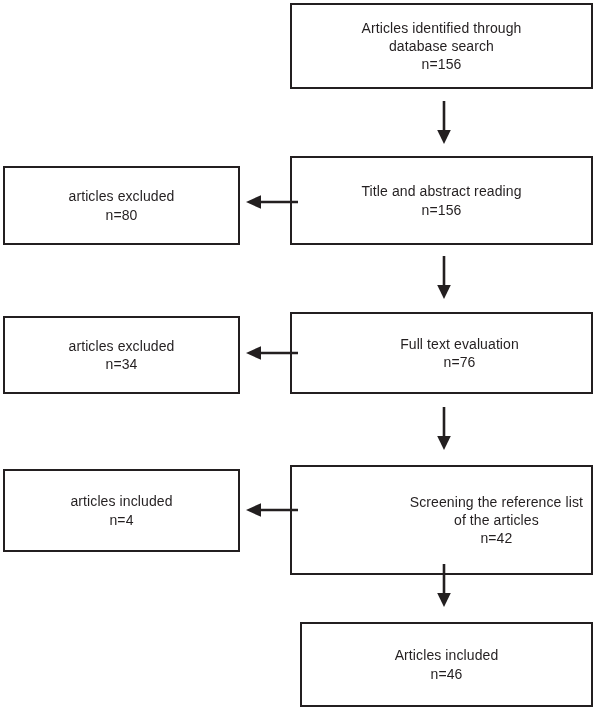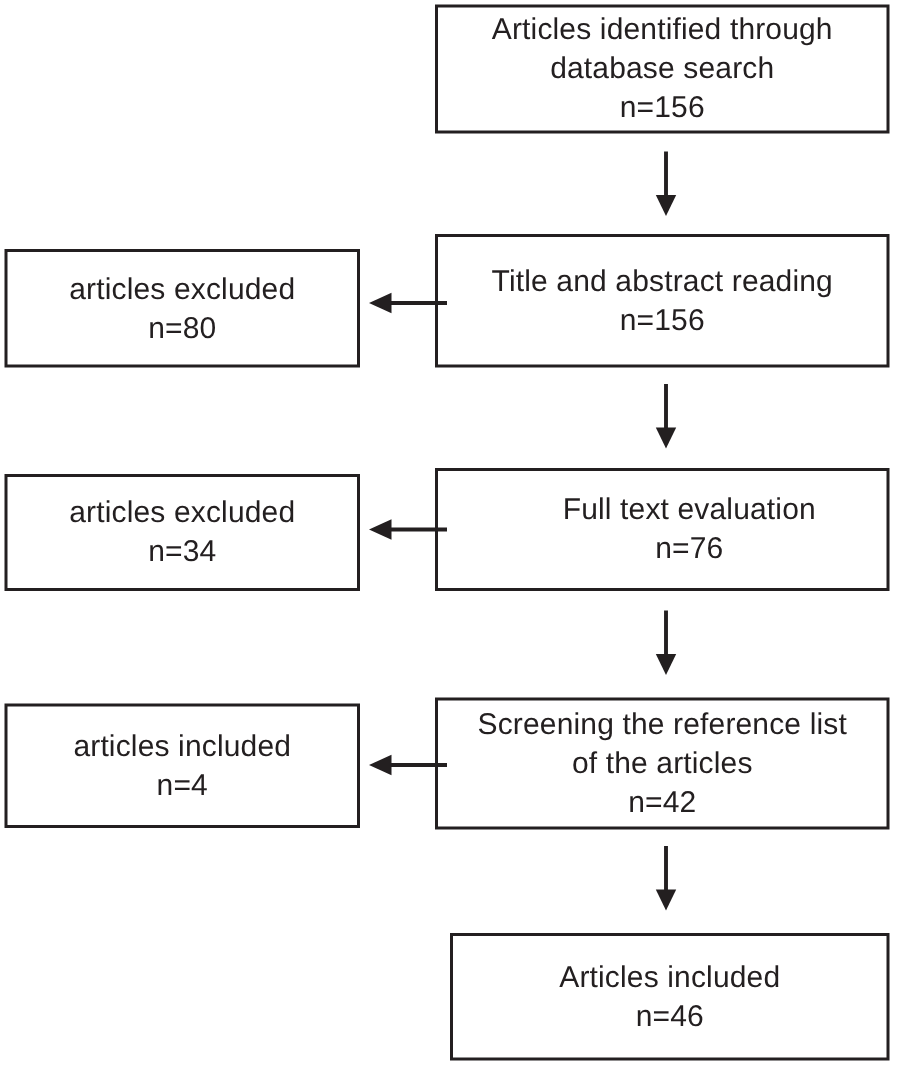--- a/index.html
+++ b/index.html
@@ -25,32 +25,32 @@
     position: absolute;
     box-sizing: border-box;
     background: #ffffff;
     border: 2.5px solid #231f20;
     display: flex;
     align-items: center;
     justify-content: center;
     text-align: center;
   }
   .box-text {
-    font-size: 20px;
+    font-size: 14px;
     line-height: 1.30;
     color: #231f20;
     letter-spacing: 0.1px;
     white-space: pre-line;
     padding: 0 8px;
   }
   
   #box-identified  { left: 290px; top: 3px;   width: 303px; height: 86px; }
   #box-title-abs   { left: 290px; top: 156px; width: 303px; height: 89px; justify-content: center; }
   #box-fulltext    { left: 290px; top: 312px; width: 303px; height: 82px; padding-left: 36px; }
-  #box-screening   { left: 290px; top: 465px; width: 303px; height: 88px; }
+  #box-screening   { left: 290px; top: 465px; width: 303px; height: 110px; justify-content: flex-end; }
   #box-final       { left: 300px; top: 622px; width: 293px; height: 85px; }
   
   #box-excluded-80 { left: 3px;   top: 166px; width: 237px; height: 79px; }
   #box-excluded-34 { left: 3px;   top: 316px; width: 237px; height: 78px; }
   #box-included-4  { left: 3px;   top: 469px; width: 237px; height: 83px; }
 
   
   .arrow-svg {
     position: absolute;
     overflow: visible;

